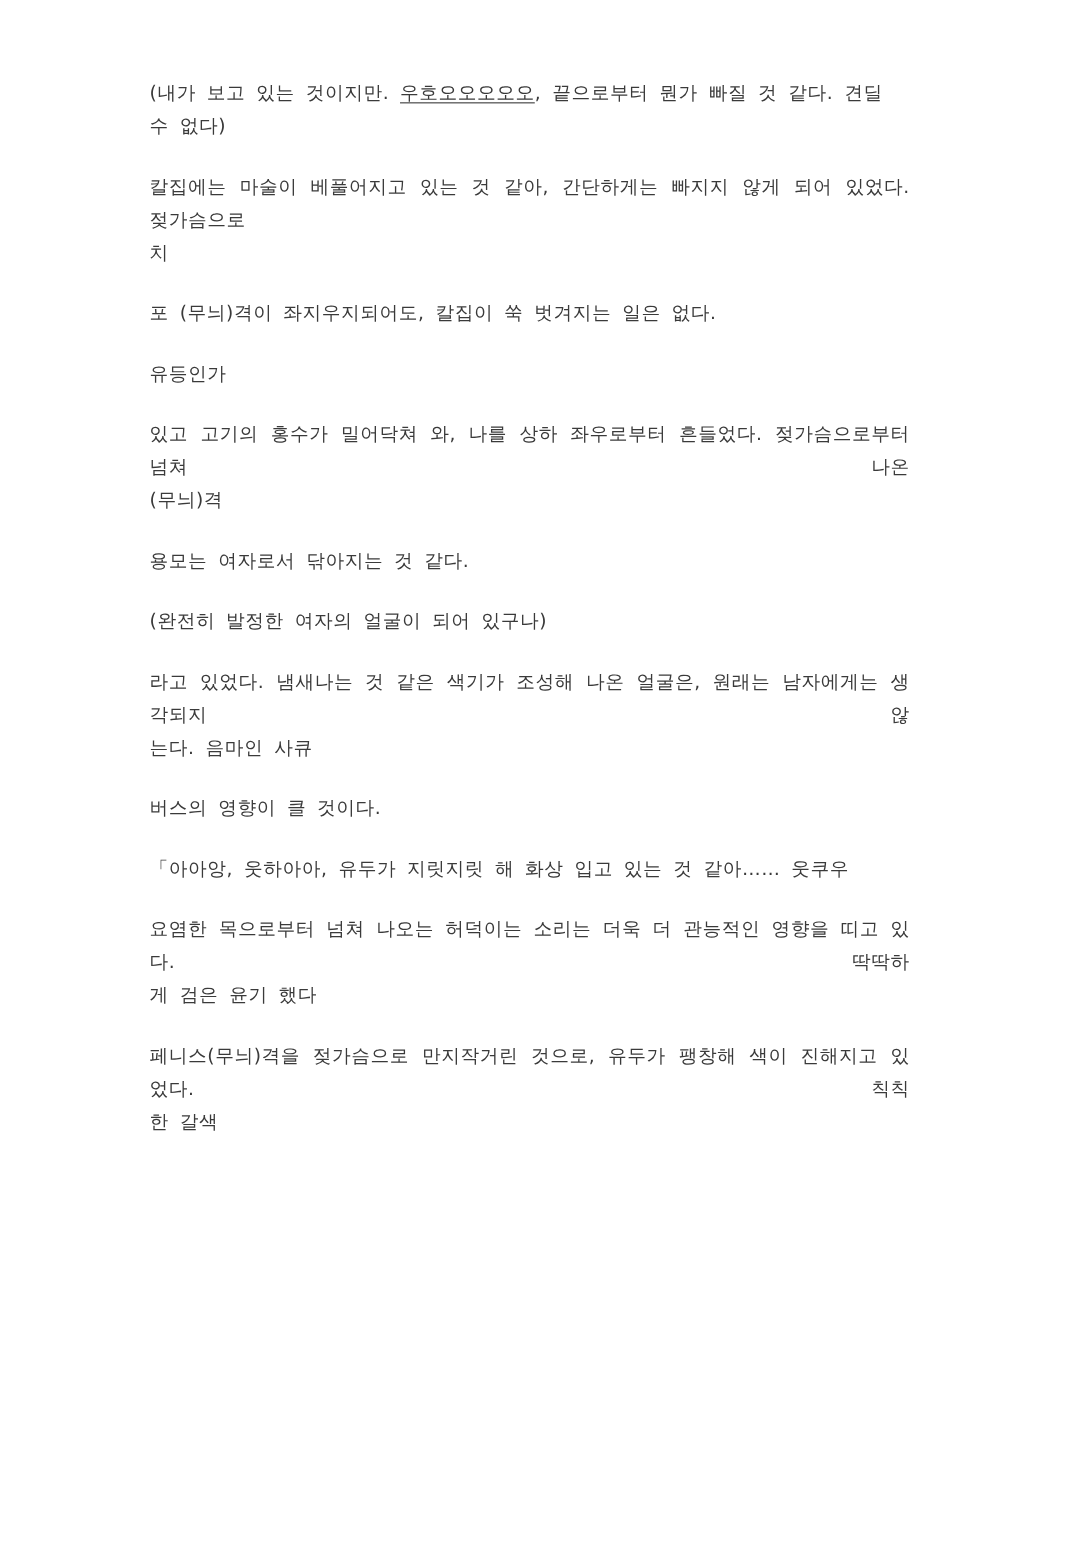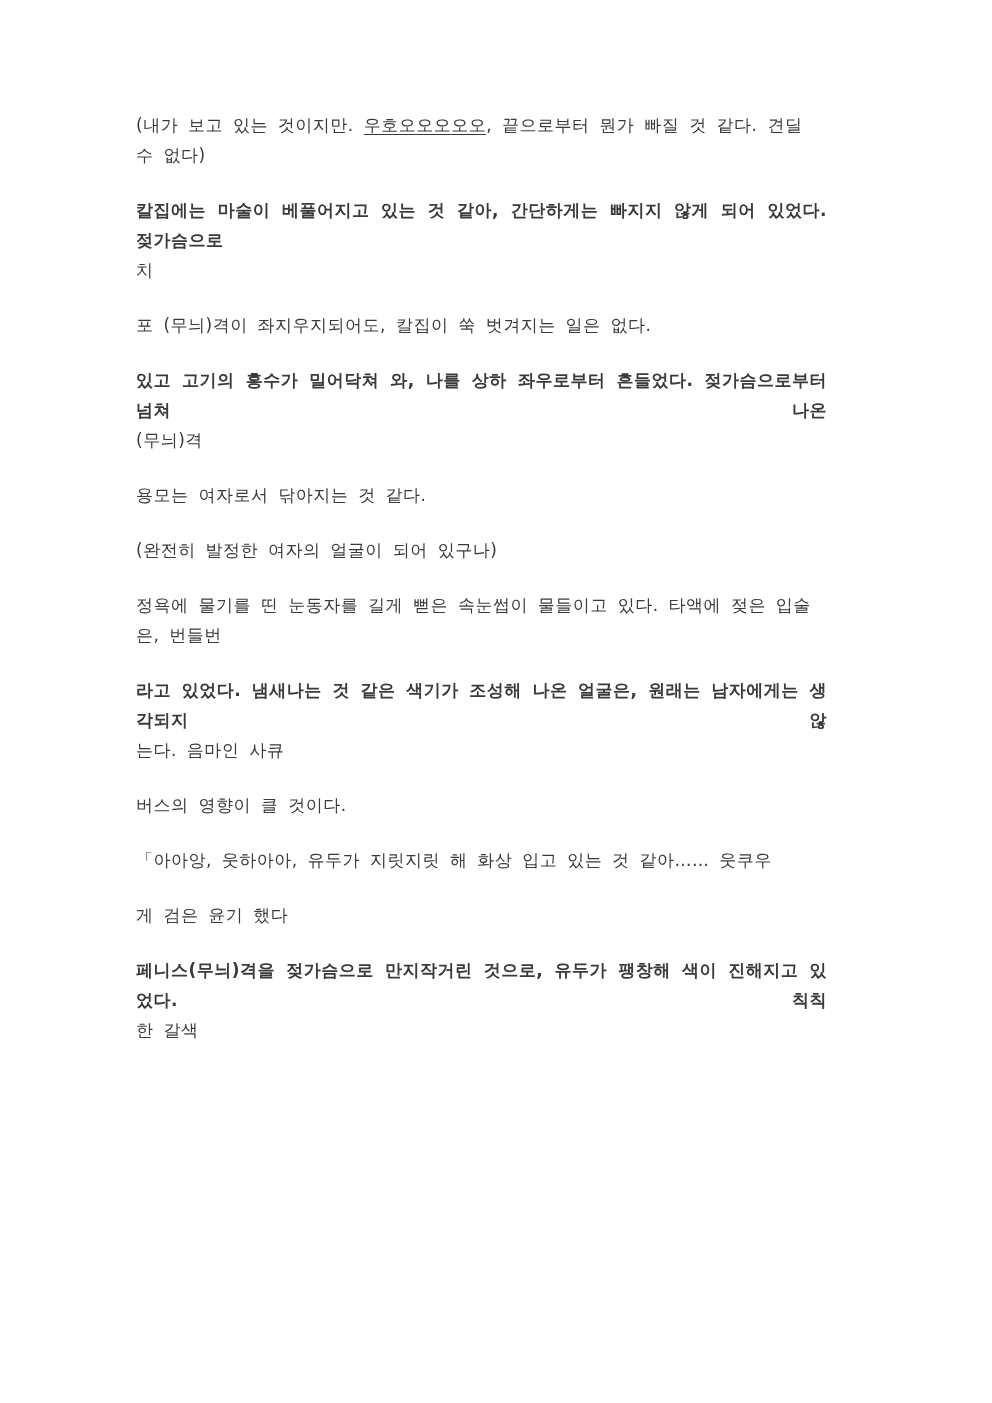--- a/index.html
+++ b/index.html
@@ -11,39 +11,38 @@
     width: 992px;
     height: 1403px;
     overflow: hidden;
     font-family: "DejaVu Sans", "Liberation Sans", sans-serif;
   }
   .page {
     box-sizing: border-box;
     width: 944px;
     height: 1403px;
     background: #ffffff;
-    padding: 110px 117px 0 136px;
+    padding: 70px 117px 0 136px;
   }
   .paragraph {
     margin: 0 0 25px 0;
     color: #3a3a3a;
     font-size: 17px;
     line-height: 30px;
     letter-spacing: 0.5px;
     word-spacing: 4px;
   }
   .text-line {
     text-align: left;
     white-space: normal;
   }
   
   .paragraph .text-line:not(:last-child) {
     text-align: justify;
     text-align-last: justify;
-    font-weight: bold;
   }
   .u {
     text-decoration: underline;
     text-underline-offset: 3px;
   }
 </style>
 </head>
 <body style="background: rgb(255, 255, 255);">
 
 <main class="page">
@@ -52,45 +51,46 @@
         <div class="text-line"><span>(내가 보고 있는 것이지만. </span><span class="u">우호오오오오오</span><span>, 끝으로부터 뭔가 빠질 것 같다. 견딜 수 없다)</span></div>
       </div>
       <div class="paragraph">
         <div class="text-line">칼집에는 마술이 베풀어지고 있는 것 같아, 간단하게는 빠지지 않게 되어 있었다. 젖가슴으로</div>
         <div class="text-line">치</div>
       </div>
       <div class="paragraph">
         <div class="text-line">포 (무늬)격이 좌지우지되어도, 칼집이 쑥 벗겨지는 일은 없다.</div>
       </div>
       <div class="paragraph">
+        <div class="text-line">유등인가</div>
       </div>
       <div class="paragraph">
         <div class="text-line">있고 고기의 홍수가 밀어닥쳐 와, 나를 상하 좌우로부터 흔들었다. 젖가슴으로부터 넘쳐 나온</div>
         <div class="text-line">(무늬)격</div>
       </div>
       <div class="paragraph">
         <div class="text-line">용모는 여자로서 닦아지는 것 같다.</div>
       </div>
       <div class="paragraph">
         <div class="text-line">(완전히 발정한 여자의 얼굴이 되어 있구나)</div>
       </div>
       <div class="paragraph">
-        <div class="text-line">정욕에 물기를 띤 눈동자를 길게 뻗은 속눈썹이 물들이고 있다. 타액에 젖은 입술은, 번들번</div>
       </div>
       <div class="paragraph">
         <div class="text-line">라고 있었다. 냄새나는 것 같은 색기가 조성해 나온 얼굴은, 원래는 남자에게는 생각되지 않</div>
         <div class="text-line">는다. 음마인 사큐</div>
       </div>
       <div class="paragraph">
         <div class="text-line">버스의 영향이 클 것이다.</div>
       </div>
       <div class="paragraph">
         <div class="text-line">「아아앙, 웃하아아, 유두가 지릿지릿 해 화상 입고 있는 것 같아…… 웃쿠우</div>
       </div>
       <div class="paragraph">
+        <div class="text-line">요염한 목으로부터 넘쳐 나오는 허덕이는 소리는 더욱 더 관능적인 영향을 띠고 있다. 딱딱하</div>
         <div class="text-line">게 검은 윤기 했다</div>
       </div>
       <div class="paragraph">
         <div class="text-line">페니스(무늬)격을 젖가슴으로 만지작거린 것으로, 유두가 팽창해 색이 진해지고 있었다. 칙칙</div>
         <div class="text-line">한 갈색</div>
       </div>
     </div>
 </main>
 
 </body></html>

